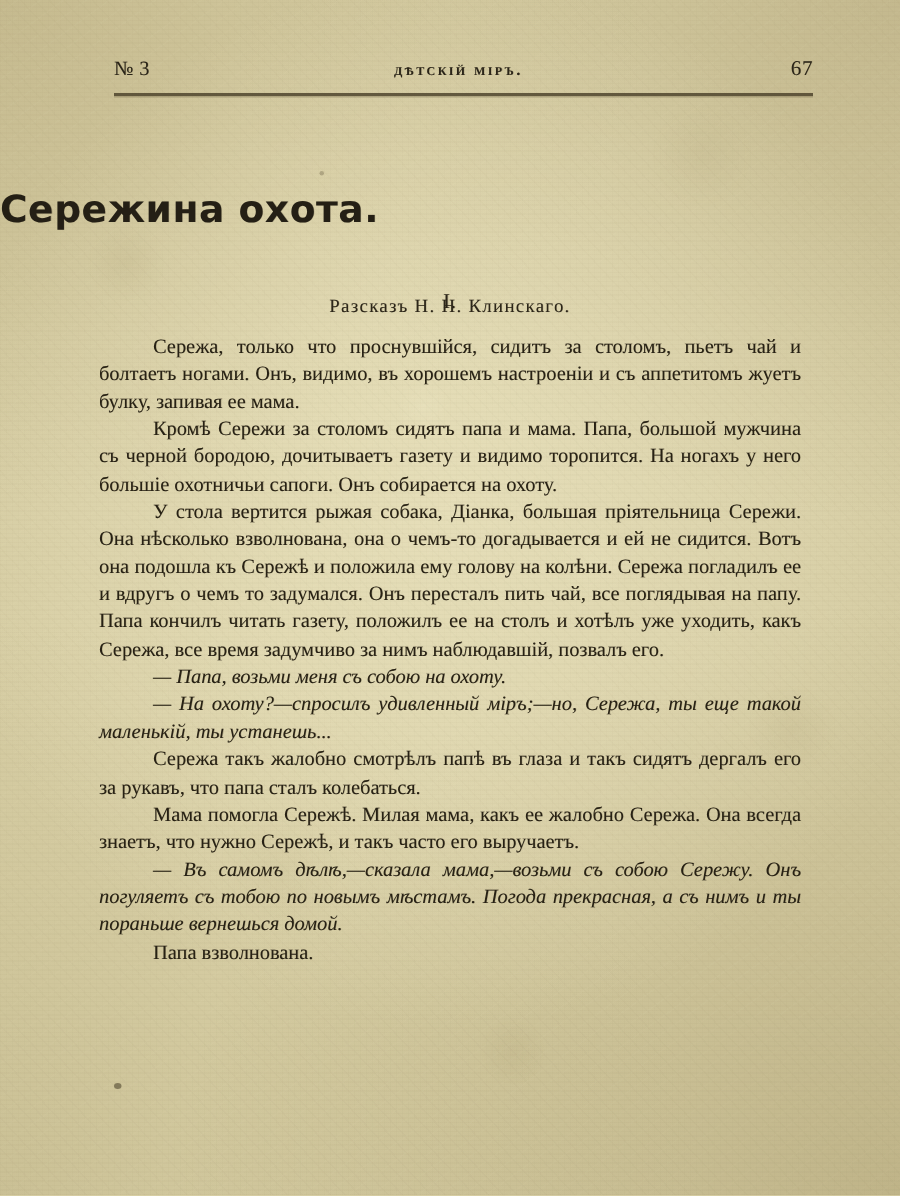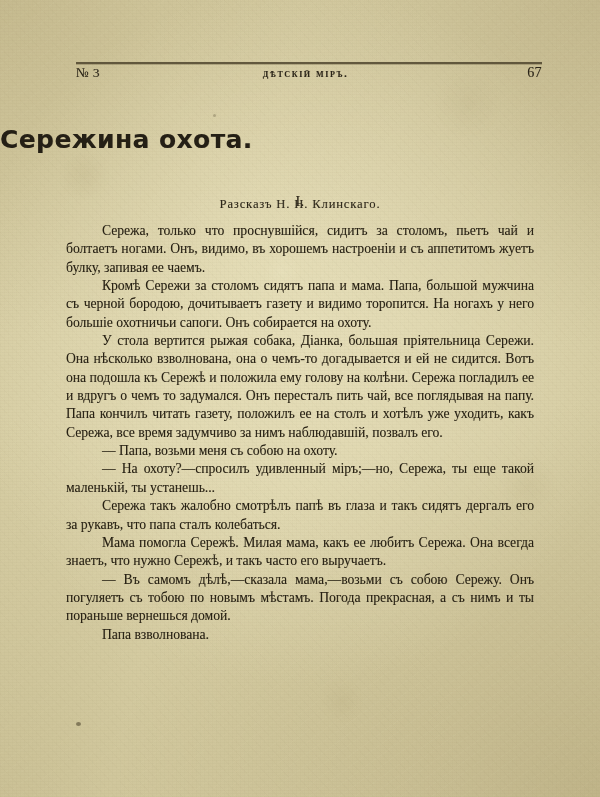--- a/index.html
+++ b/index.html
@@ -86,21 +86,20 @@
     letter-spacing: 1.6px;
     text-transform: lowercase;
     font-variant: small-caps;
     position: relative;
     left: -8px;
     font-weight: bold;
   }
   #page-number {
     font-size: 14px;
     letter-spacing: 0.4px;
-    margin-top: 27px;
   }
   #head-rule {
     position: absolute;
     left: 76px;
     right: 58px;
     top: 62px;
     height: 2px;
     background: #4a4029;
     opacity: 0.82;
   }
@@ -159,20 +158,21 @@
   }
   .para {
     margin: 0;
     text-align: justify;
     text-justify: inter-word;
     text-indent: 36px;
     hyphens: none;
   }
   .para.dialogue {
     text-indent: 36px;
+    font-style: italic;
   }
 
   
   #body-text, #story-title, #byline, #running-head, #section-numeral {
     text-shadow: 0.35px 0.25px 0.4px rgba(60,50,30,0.30);
   }
 
   
   .speck {
     position: absolute;
@@ -203,25 +203,25 @@
     </div>
     <div id="head-rule"></div>
 
     <h1 id="story-title">Сережина охота.</h1>
 
     <div id="byline">Разсказъ Н. Н. Клинскаго.</div>
 
     <div id="section-numeral">I.</div>
 
     <div id="body-text">
-      <p class="para">Сережа, только что проснувшiйся, сидитъ за столомъ, пьетъ чай и болтаетъ ногами. Онъ, видимо, въ хорошемъ настроенiи и съ аппетитомъ жуетъ булку, запивая ее чаемъ.</p>
+      <p class="para">Сережа, только что проснувшiйся, сидитъ за столомъ, пьетъ чай и болтаетъ ногами. Онъ, видимо, въ хорошемъ настроенiи и съ аппетитомъ жуетъ булку, запивая ее мама.</p>
       <p class="para">Кромѣ Сережи за столомъ сидятъ папа и мама. Папа, большой мужчина съ черной бородою, дочитываетъ газету и видимо торопится. На ногахъ у него большiе охотничьи сапоги. Онъ собирается на охоту.</p>
       <p class="para">У стола вертится рыжая собака, Дiанка, большая прiятельница Сережи. Она нѣсколько взволнована, она о чемъ-то догадывается и ей не сидится. Вотъ она подошла къ Сережѣ и положила ему голову на колѣни. Сережа погладилъ ее и вдругъ о чемъ то задумался. Онъ пересталъ пить чай, все поглядывая на папу. Папа кончилъ читать газету, положилъ ее на столъ и хотѣлъ уже уходить, какъ Сережа, все время задумчиво за нимъ наблюдавшiй, позвалъ его.</p>
       <p class="para dialogue">— Папа, возьми меня съ собою на охоту.</p>
       <p class="para dialogue">— На охоту?—спросилъ удивленный мiръ;—но, Сережа, ты еще такой маленькiй, ты устанешь...</p>
       <p class="para">Сережа такъ жалобно смотрѣлъ папѣ въ глаза и такъ сидятъ дергалъ его за рукавъ, что папа сталъ колебаться.</p>
-      <p class="para">Мама помогла Сережѣ. Милая мама, какъ ее любитъ Сережа. Она всегда знаетъ, что нужно Сережѣ, и такъ часто его выручаетъ.</p>
+      <p class="para">Мама помогла Сережѣ. Милая мама, какъ ее жалобно Сережа. Она всегда знаетъ, что нужно Сережѣ, и такъ часто его выручаетъ.</p>
       <p class="para dialogue">— Въ самомъ дѣлѣ,—сказала мама,—возьми съ собою Сережу. Онъ погуляетъ съ тобою по новымъ мѣстамъ. Погода прекрасная, а съ нимъ и ты пораньше вернешься домой.</p>
       <p class="para">Папа взволнована.</p>
     </div>
 
   </div>
 </div>
 
 </body></html>

